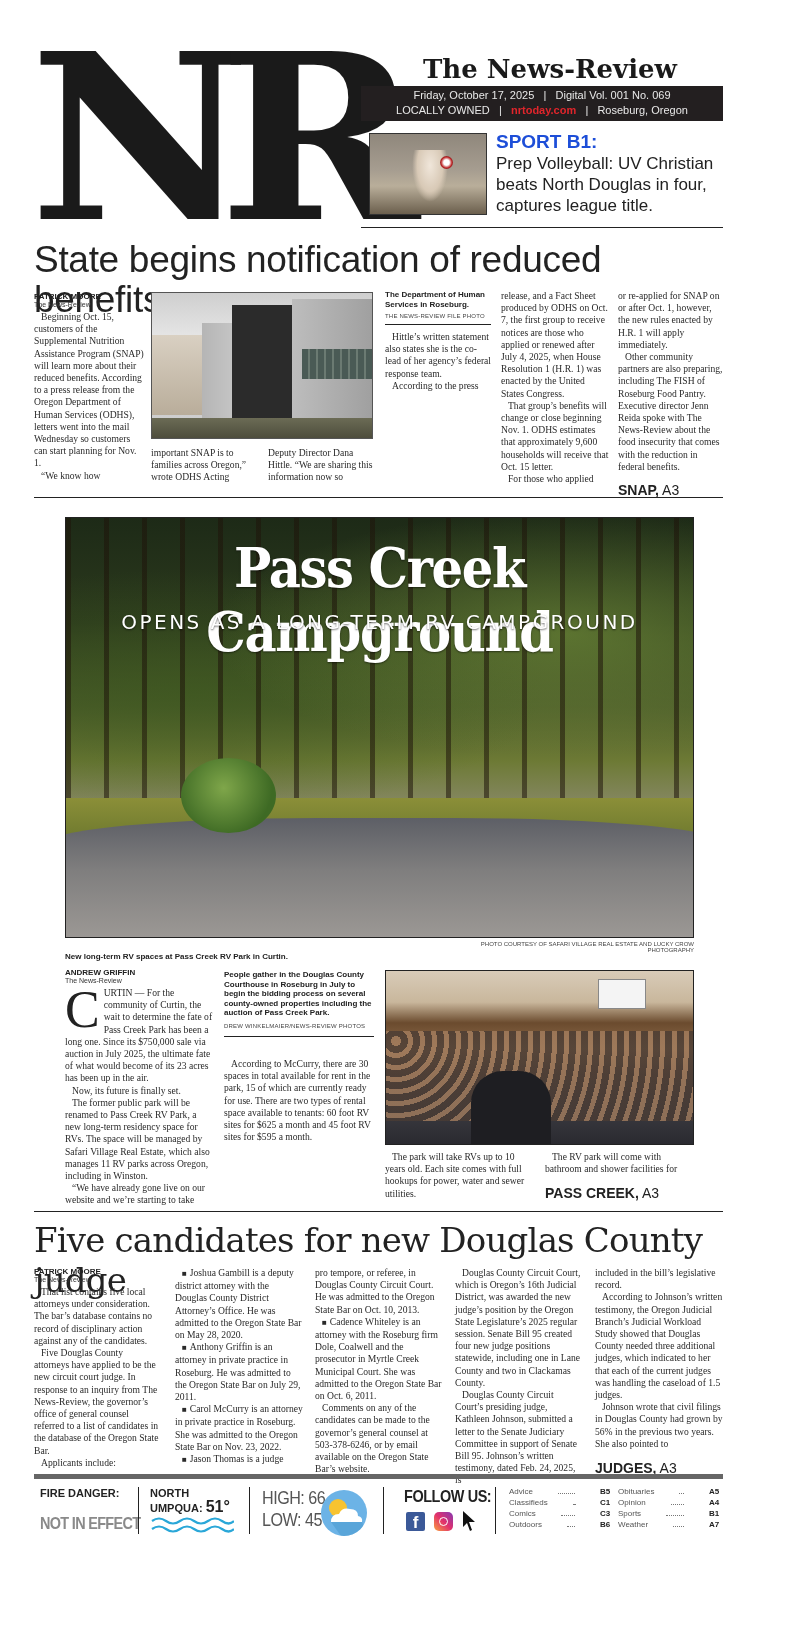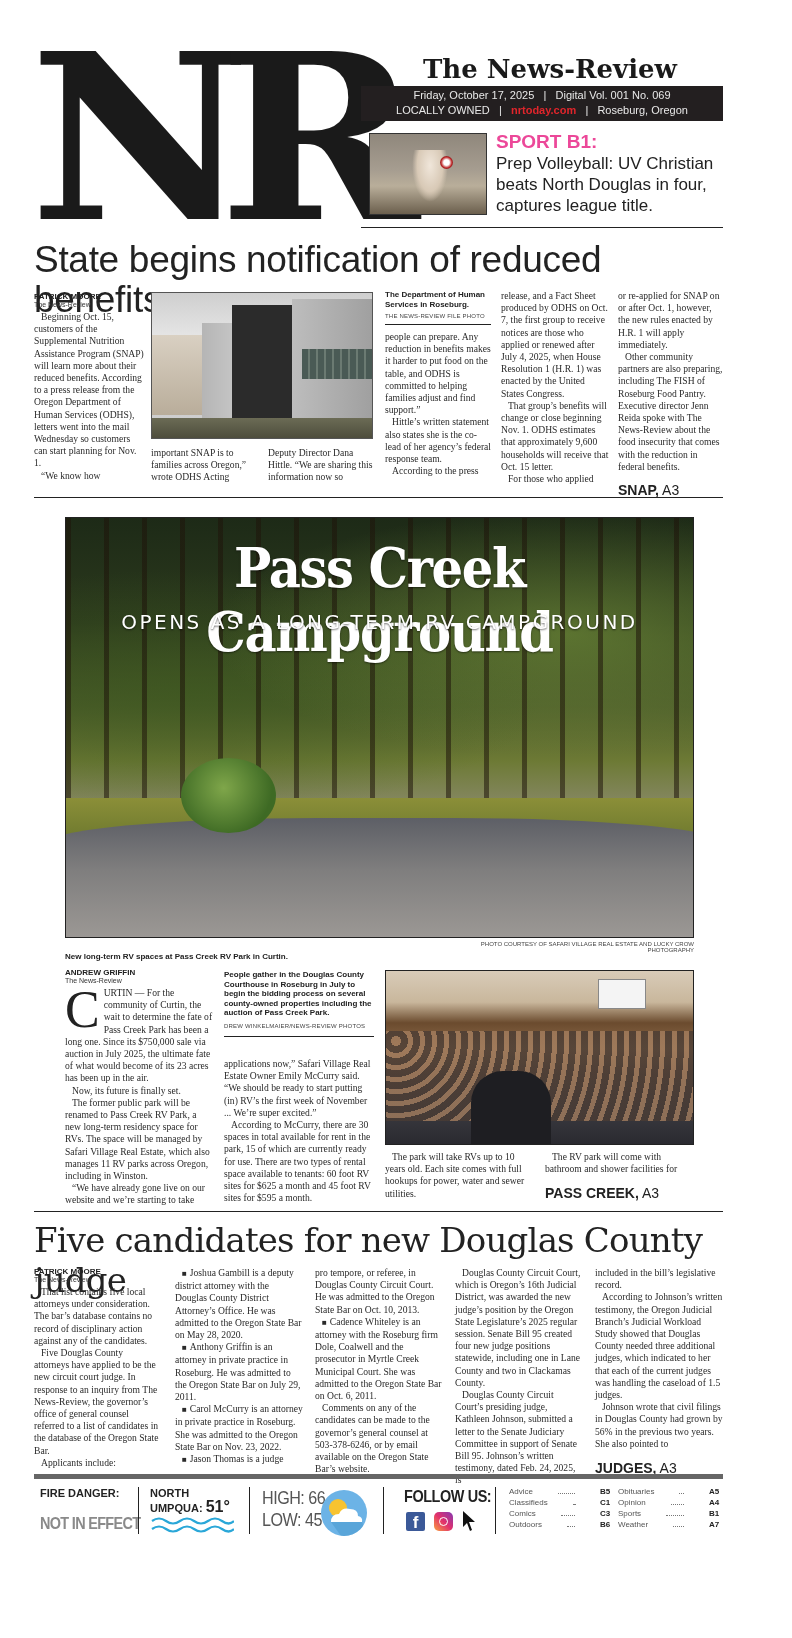--- a/index.html
+++ b/index.html
@@ -12,21 +12,21 @@
   .byline-org { font-family: "Liberation Sans", sans-serif; font-size: 7px; color: #333; margin-bottom: 3px; }
 
   
   .logo { left: 30px; top: 38px; width: 320px; height: 200px; font-family: "DejaVu Serif", serif; font-weight: bold; font-size: 230px; line-height: 200px; letter-spacing: -30px; color: #1a1a1a; transform: scaleX(1.05); transform-origin: left; }
   .paper-name { left: 360px; top: 54px; width: 380px; text-align: center; font-family: "DejaVu Serif", serif; font-weight: bold; font-size: 26px; color: #1a1a1a; letter-spacing: 0px; }
   .info-bar { left: 361px; top: 86px; width: 362px; height: 35px; background: #231f20; color: #e8e8e8; font-family: "Liberation Sans", sans-serif; font-size: 11px; text-align: center; padding-top: 2px; line-height: 15px; }
   .info-bar .red { color: #e0252b; font-weight: bold; }
   .sport-photo { left: 369px; top: 133px; width: 118px; height: 82px; border: 1px solid #333; background: linear-gradient(180deg, #8f877c 0%, #a69d90 45%, #b9ae9a 65%, #6b5f4d 100%); overflow: hidden; }
   .sport-photo .player { position: absolute; left: 42px; top: 16px; width: 36px; height: 52px; background: radial-gradient(ellipse at 50% 30%, #f0e6da 0%, #d8c9b6 50%, transparent 70%); }
   .sport-photo .ball { position: absolute; left: 70px; top: 22px; width: 13px; height: 13px; border-radius: 50%; background: radial-gradient(circle, #fff 30%, #b22 60%, #223 100%); }
-  .sport-kicker { left: 496px; top: 131px; font-family: "Liberation Sans", sans-serif; font-weight: bold; font-size: 19px; color: #ec4899; }
+  .sport-kicker { left: 496px; top: 131px; font-family: "Liberation Sans", sans-serif; font-weight: bold; font-size: 19px; color: #1d4ed8; }
   .sport-text { left: 496px; top: 153px; width: 230px; font-family: "Liberation Sans", sans-serif; font-size: 17px; line-height: 21px; color: #222; }
   .rule { background: #222; height: 1px; }
 
   
   .head1 { left: 34px; top: 240px; width: 690px; font-family: "Liberation Sans", sans-serif; font-size: 37px; line-height: 40px; color: #222; letter-spacing: -0.3px; }
 
   
   .col { position: absolute; }
   .snap-photo { left: 151px; top: 292px; width: 222px; height: 147px; border: 1px solid #555; overflow: hidden; background: linear-gradient(180deg, #cfcfcf 0%, #e5e5e5 30%, #c8c8c8 100%); }
   .bld-left { position: absolute; left: 0; top: 42px; width: 55px; height: 80px; background: linear-gradient(180deg, #d9d0c2, #b9ad9a); }
@@ -141,21 +141,20 @@
 </div>
 <div class="col body-text" style="left:268px; top:447px; width:108px;">
   <p style="text-indent:0">Deputy Director Dana Hittle. “We are sharing this information now so</p>
 </div>
 
 <div class="col" style="left:385px; top:290px; width:106px;">
   <div class="cap-bold">The Department of Human Services in Roseburg.</div>
   <div class="cap-credit" style="margin-top:4px;">THE NEWS-REVIEW FILE PHOTO</div>
   <div class="rule" style="margin-top:5px; margin-bottom:6px;"></div>
   <div class="body-text">
-    <p style="text-indent:0">people can prepare. Any reduction in benefits makes it harder to put food on the table, and ODHS is committed to helping families adjust and find support.”</p>
     <p>Hittle’s written statement also states she is the co-lead of her agency’s federal response team.</p>
     <p>According to the press</p>
   </div>
 </div>
 <div class="col body-text" style="left:501px; top:290px; width:108px;">
   <p style="text-indent:0">release, and a Fact Sheet produced by ODHS on Oct. 7, the first group to receive notices are those who applied or renewed after July 4, 2025, when House Resolution 1 (H.R. 1) was enacted by the United States Congress.</p>
   <p>That group’s benefits will change or close beginning Nov. 1. ODHS estimates that approximately 9,600 households will receive that Oct. 15 letter.</p>
   <p>For those who applied</p>
 </div>
 <div class="col" style="left:618px; top:290px; width:106px;">
@@ -191,21 +190,20 @@
     <p>“We have already gone live on our website and we’re starting to take</p>
   </div>
 </div>
 
 <div class="col" style="left:224px; top:970px; width:150px; ">
   <div class="cap-bold">People gather in the Douglas County Courthouse in Roseburg in July to begin the bidding process on several county-owned properties including the auction of Pass Creek Park.</div>
   <div class="cap-credit" style="margin-top:5px;">DREW WINKELMAIER/NEWS-REVIEW PHOTOS</div>
   <div class="rule" style="margin-top:7px;"></div>
 </div>
 <div class="col body-text" style="left:224px; top:1058px; width:152px;">
-  <p style="text-indent:0">applications now,” Safari Village Real Estate Owner Emily McCurry said. “We should be ready to start putting (in) RV’s the first week of November ... We’re super excited.”</p>
   <p>According to McCurry, there are 30 spaces in total available for rent in the park, 15 of which are currently ready for use. There are two types of rental space available to tenants: 60 foot RV sites for $625 a month and 45 foot RV sites for $595 a month.</p>
 </div>
 
 <div class="abs crowd-photo">
   <div class="heads"></div>
   <div class="screen"></div>
   <div class="speaker"></div>
 </div>
 <div class="col body-text" style="left:385px; top:1151px; width:150px;">
   <p>The park will take RVs up to 10 years old. Each site comes with full hookups for power, water and sewer utilities.</p>

